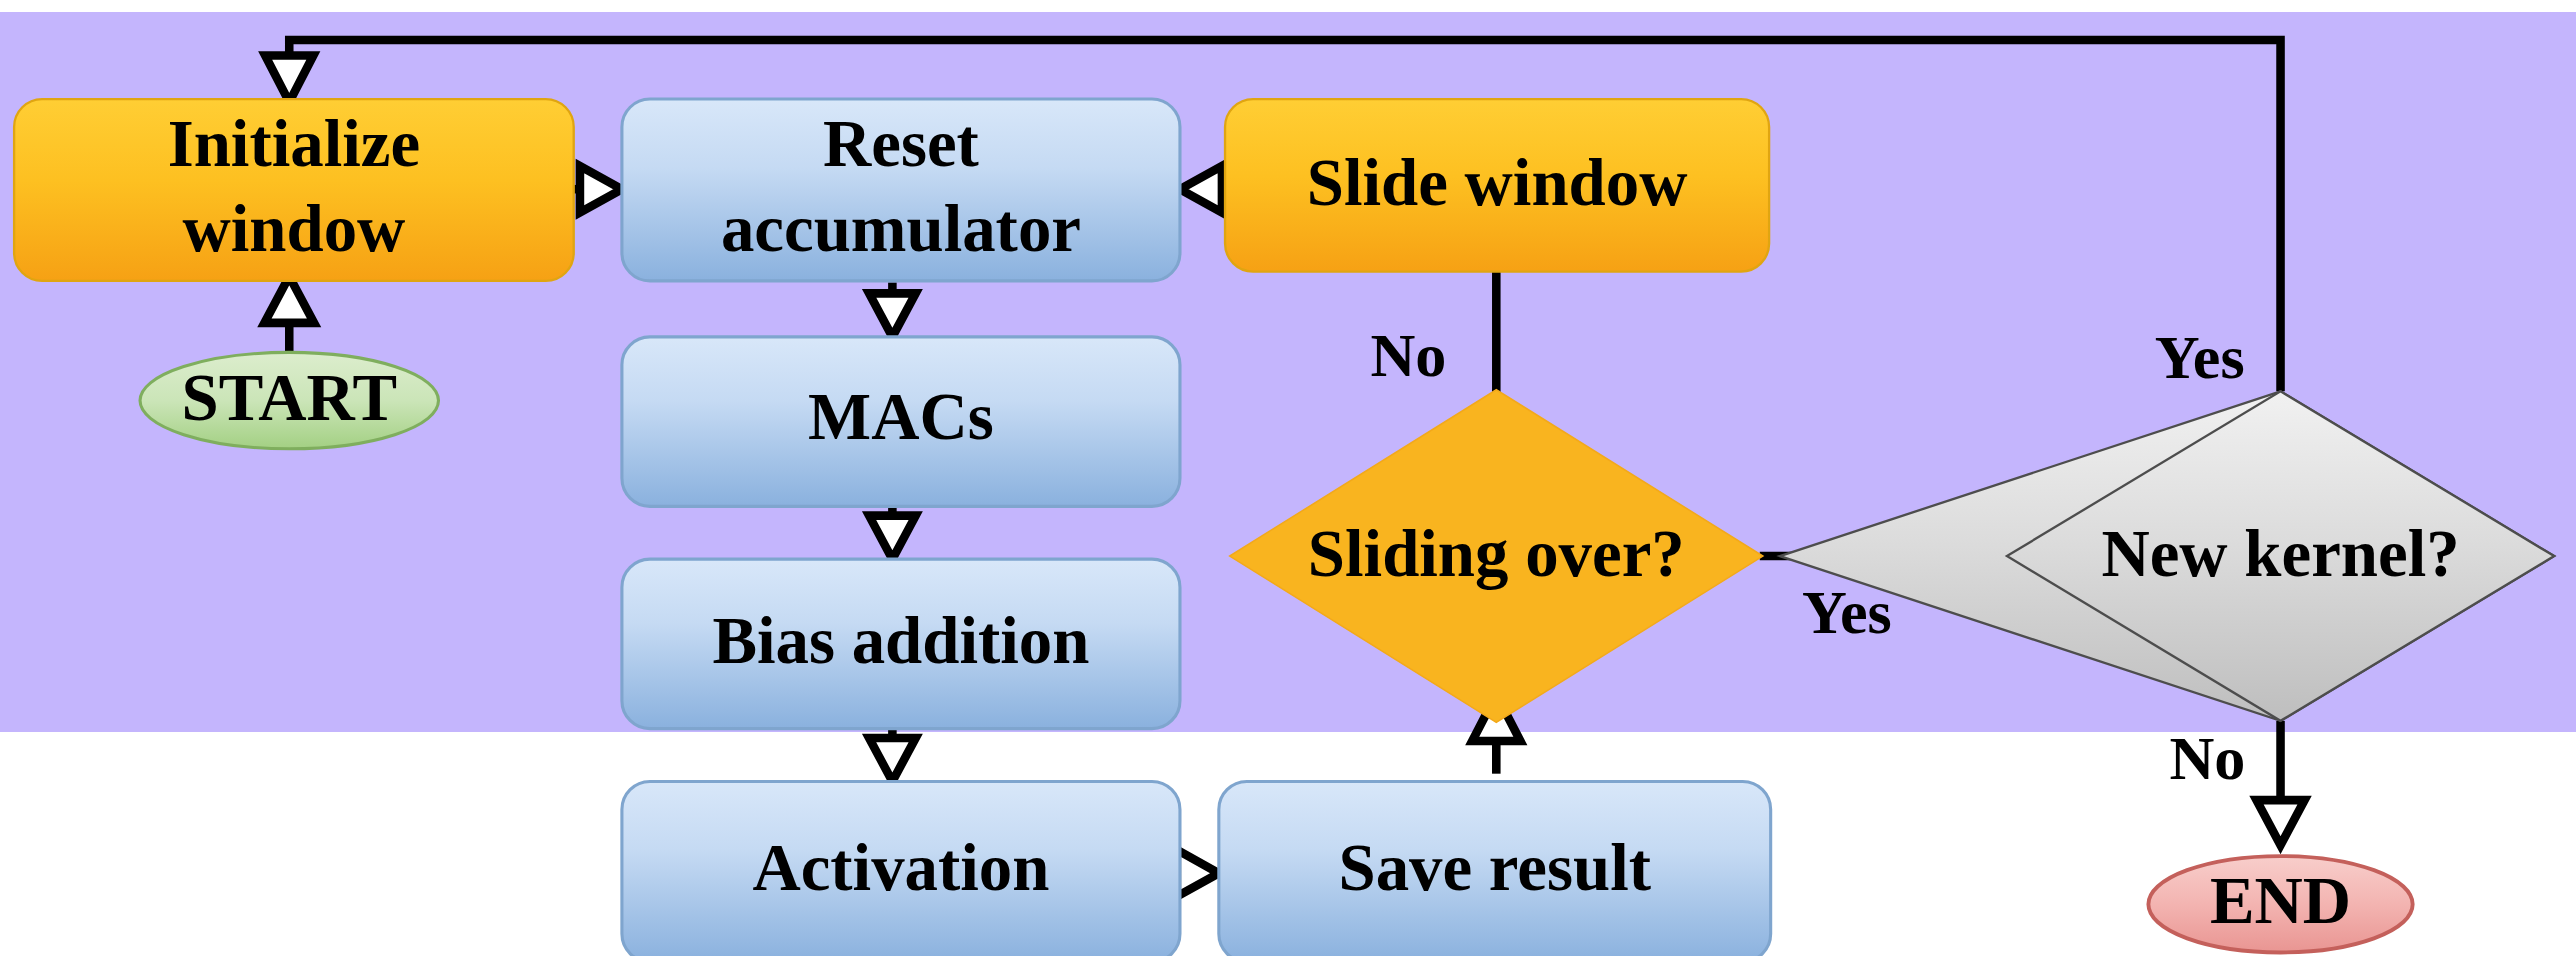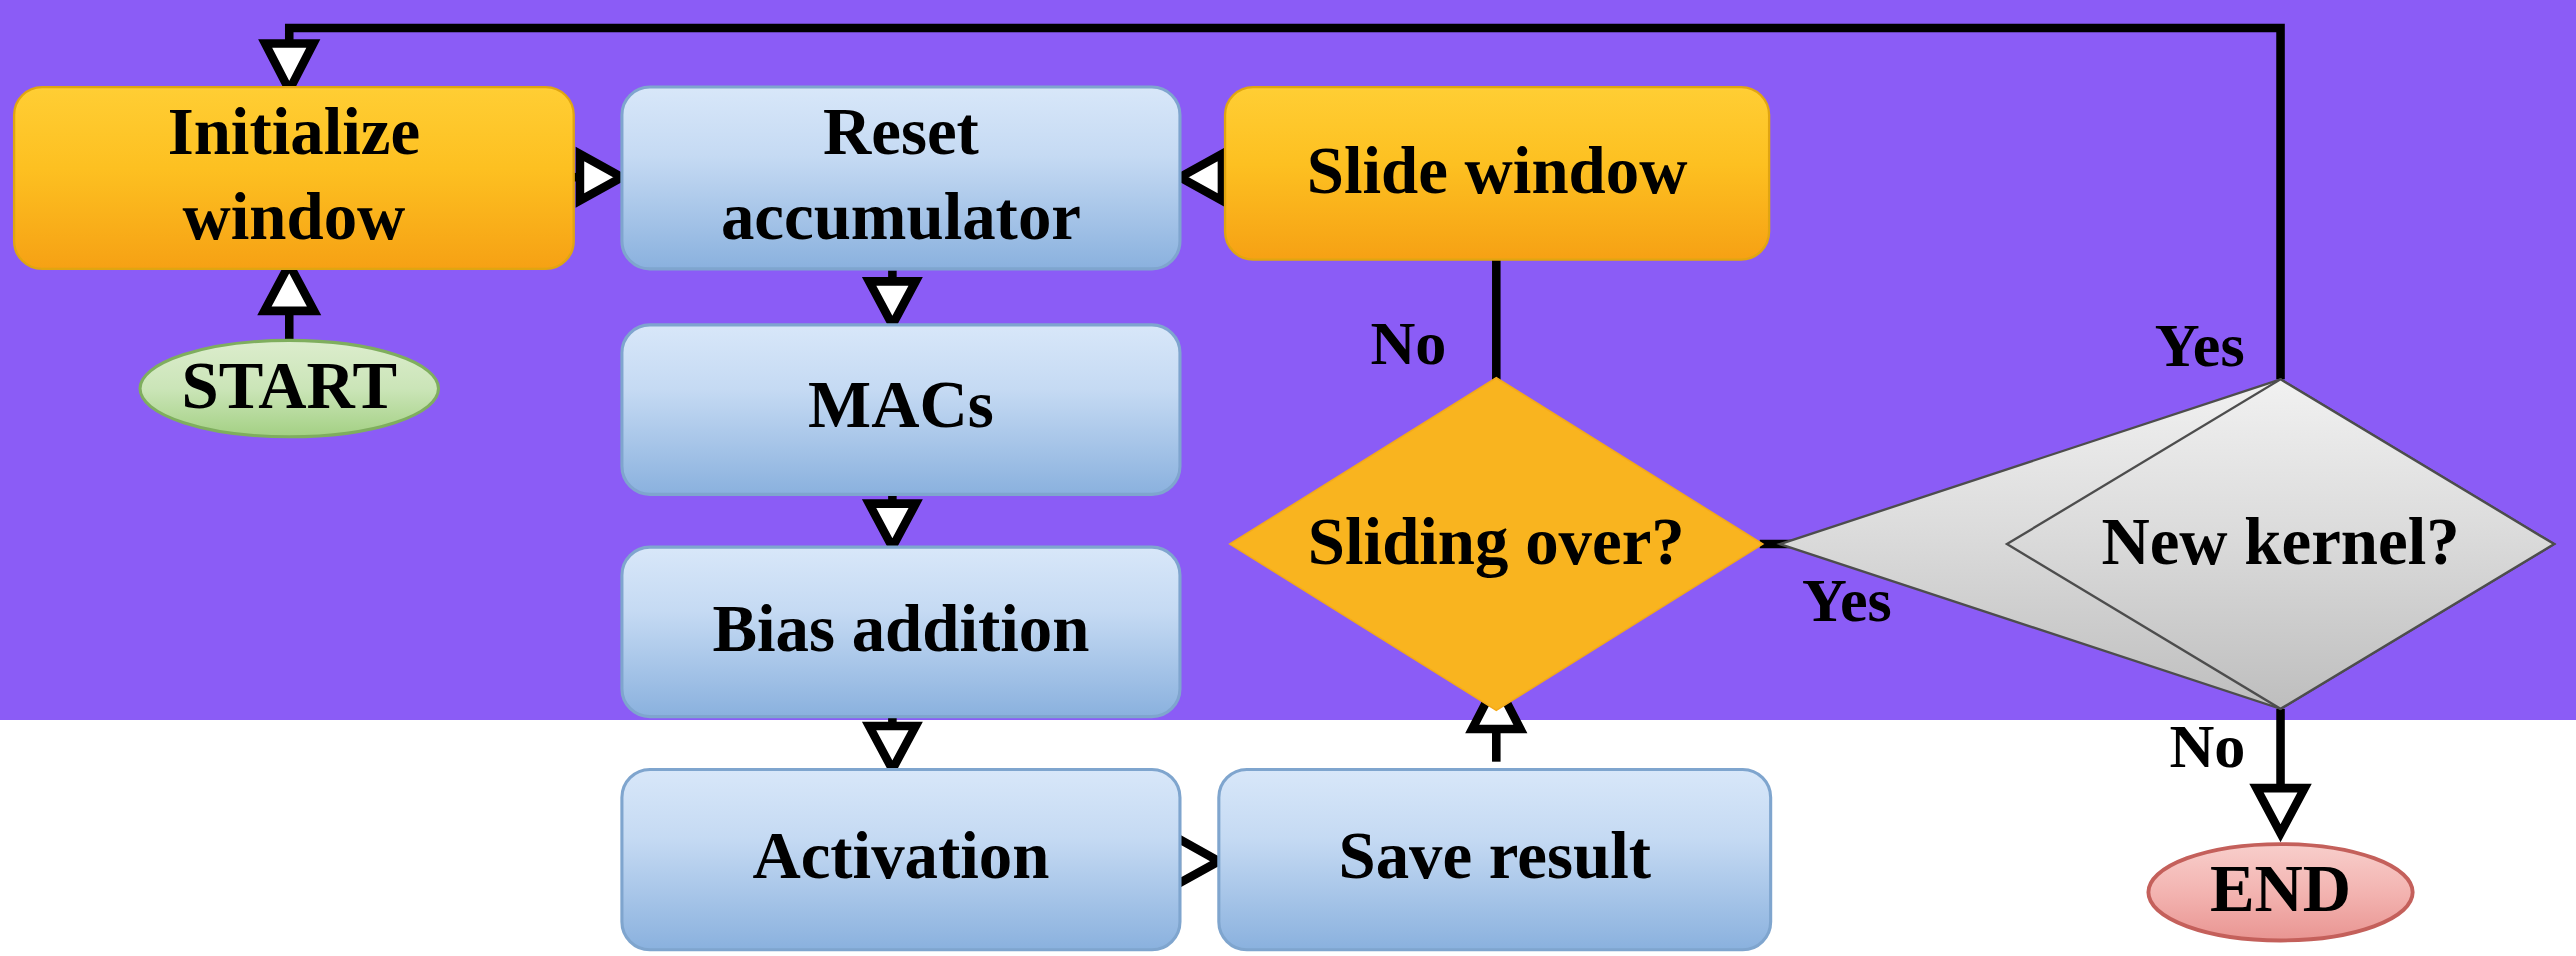--- a/index.html
+++ b/index.html
@@ -10,21 +10,22 @@
   body {
     width: 2576px;
     height: 956px;
     overflow: hidden;
     font-family: "Liberation Serif", "DejaVu Serif", serif;
   }
   #flow-root {
     position: relative;
     width: 2576px;
     height: 720px;
-    background: #8b5cf6;
+    background: #c4b5fd;
+    margin-top: 12px;
   }
   svg#flow-svg {
     position: absolute;
     left: 0;
     top: 0;
     width: 2576px;
     height: 956px;
     display: block;
   }
   .node-label {

